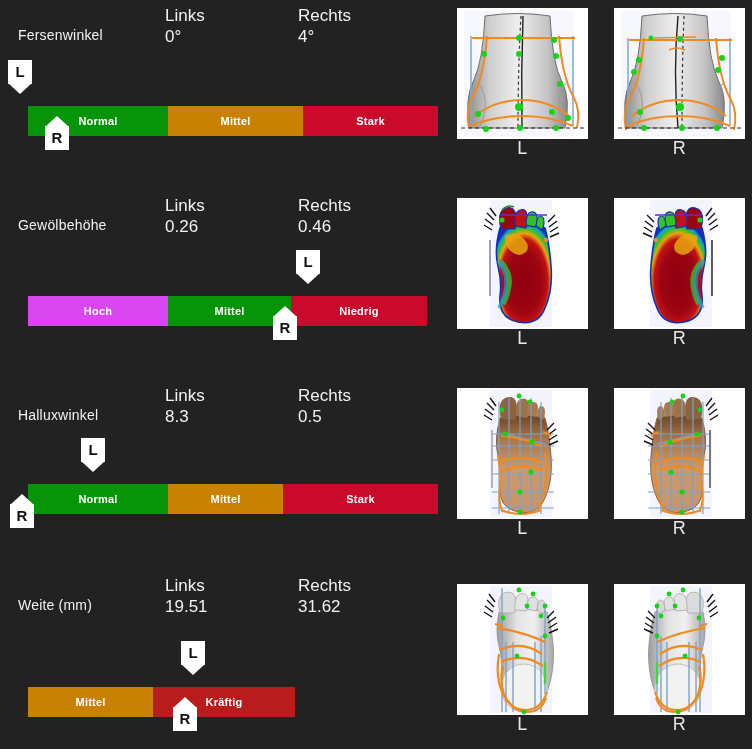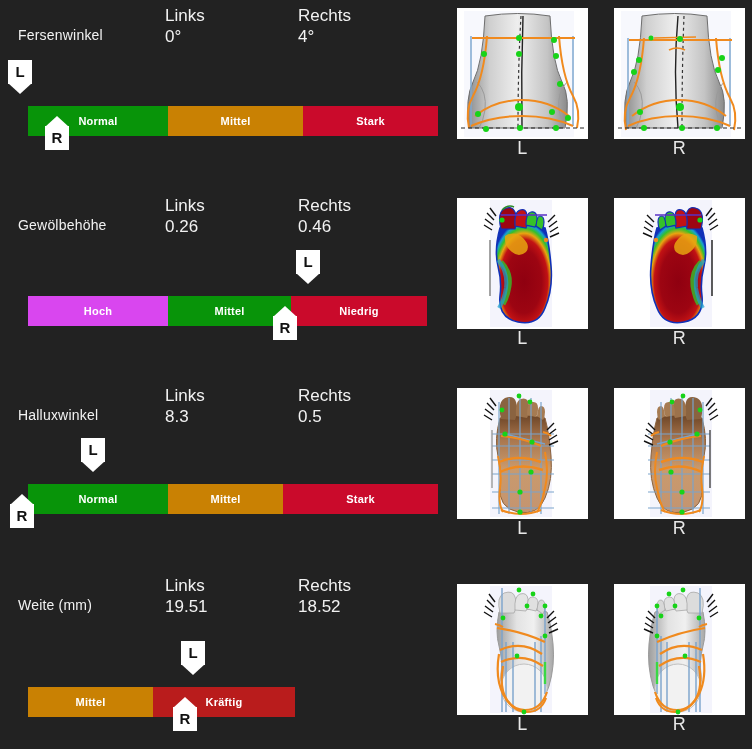--- a/index.html
+++ b/index.html
@@ -422,21 +422,21 @@
     </div>
   </div>
 
   <div class="row r3">
     <div class="metric">
       <div class="hdr">
         <div class="mlabel">Weite (mm)</div>
         <div class="colhead c-l">Links</div>
         <div class="colval c-l">19.51</div>
         <div class="colhead c-r">Rechts</div>
-        <div class="colval c-r">18.52</div>
+        <div class="colval c-r">31.62</div>
       </div>
       <div class="barwrap" style="top:101px;">
         <div class="bar">
             <div class="seg" style="width: 125px; background: rgb(201, 129, 3);">
               <span>Mittel</span>
             </div>
             <div class="seg" style="width: 142px; background: #b91c1c;">
               <span>Kräftig</span>
             </div>
           </div>

